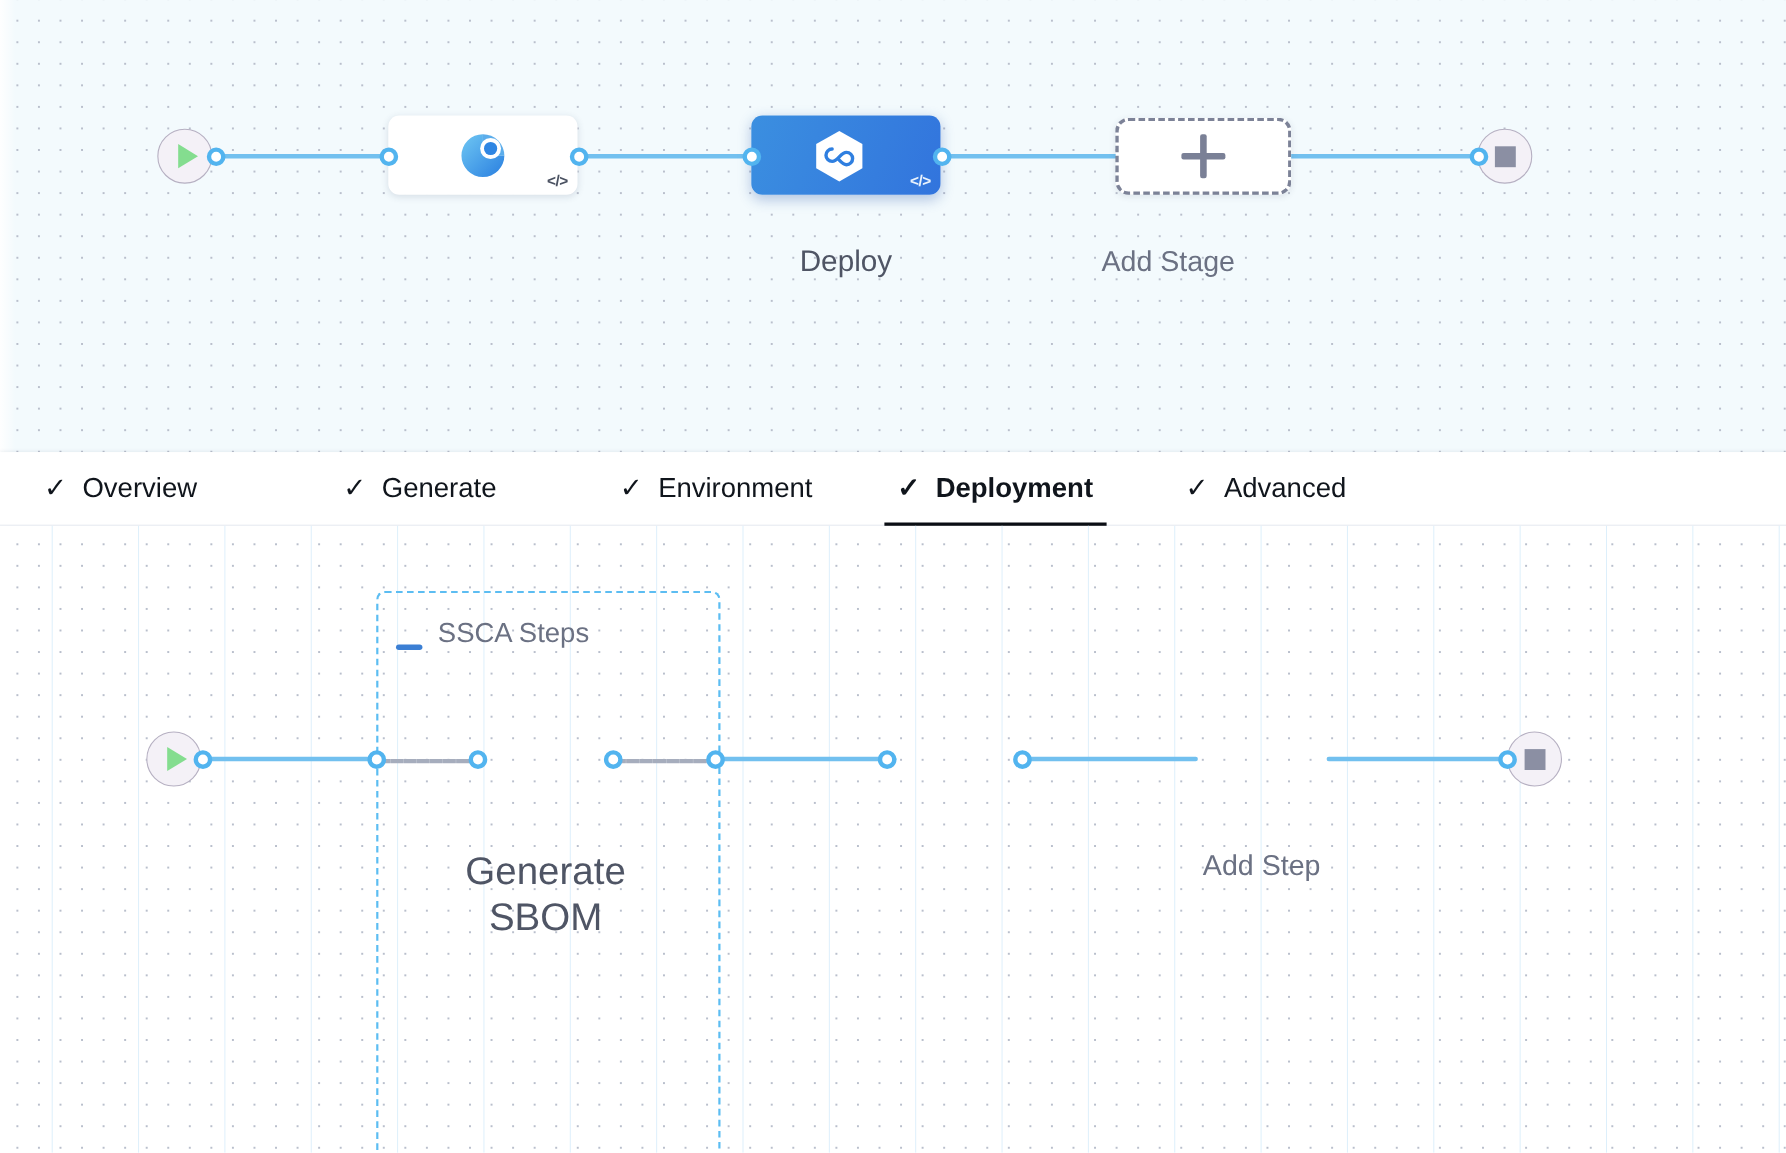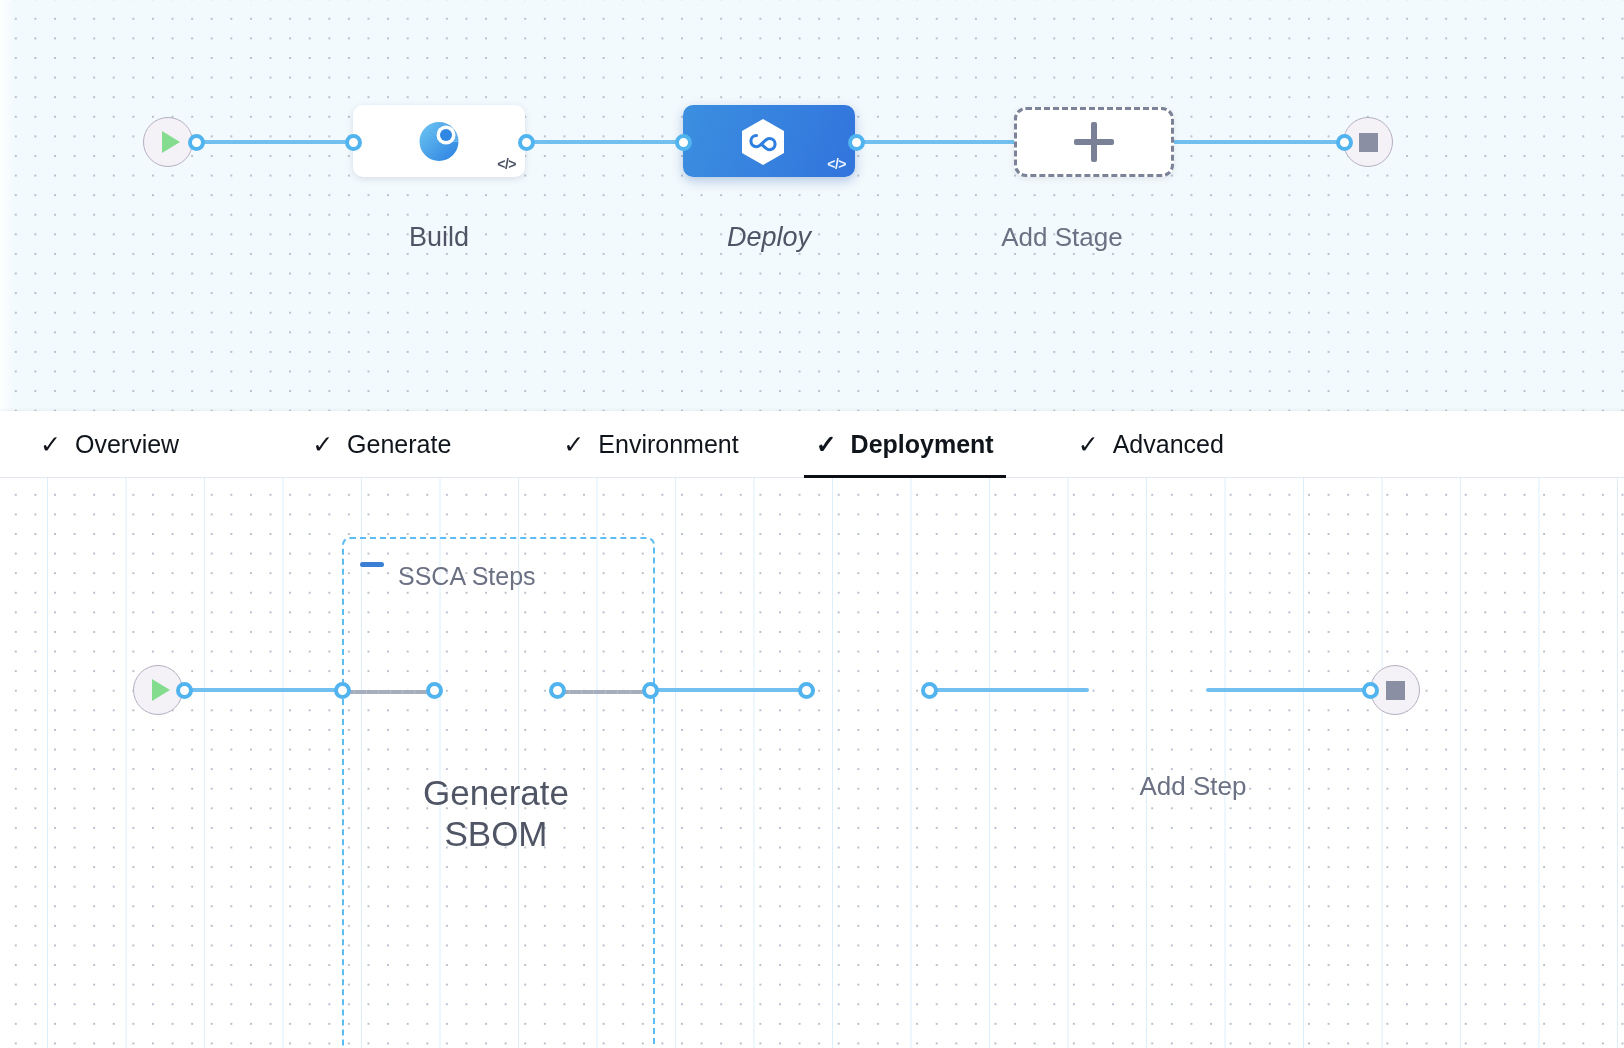--- a/index.html
+++ b/index.html
@@ -154,21 +154,21 @@
   
   #ssca-group {
     position: absolute;
     border: 2.5px dashed #5cbdf2;
     border-radius: 8px;
     box-sizing: border-box;
     z-index: 1;
   }
   #ssca-group-header {
     position: absolute;
-    display: flex; align-items: flex-start; gap: 14px;
+    display: flex; align-items: flex-end; gap: 14px;
     z-index: 3; cursor: pointer;
   }
   .collapse-dash {
     width: 24px; height: 5px; background: #3b7fd4; border-radius: 3px;
   }
   #ssca-group-label { font-size: 25px; color: #6b7183; }
 </style>
 </head>
 <body>
 
@@ -196,32 +196,31 @@
         </defs>
         <path d="M24 3a19.5 19.5 0 1 0 19.5 19.5H24z" fill="url(#ciGrad)"></path>
         <path d="M24 3a19.5 19.5 0 0 1 19.5 19.5H24z" fill="#3f9fe8" opacity="0.85"></path>
         <circle cx="31" cy="16" r="9.5" fill="#ffffff"></circle>
         <circle cx="31" cy="16" r="6" fill="#2f86e3"></circle>
       </svg>
       <span class="code-badge">&lt;/&gt;</span>
     </div>
     <div class="port" style="left:345px; top:134px;"></div>
     <div class="port" style="left:518px; top:134px;"></div>
-    <div class="node-label" style="left:329px; top:222px; width:220px; font-size:27px;">Build</div>
 
     <div class="stage-card selected" style="left:683px; top:105px; width:172px; height:72px;">
       <svg style="position:absolute; left:54px; top:12px;" width="52" height="50" viewBox="0 0 52 50">
         <path d="M26 2 47 14v22L26 48 5 36V14z" fill="#ffffff"></path>
         <path d="M19.5 18.5a5.6 5.6 0 1 0 0 11.2c2.6 0 4.2-1.6 6.5-4.1 2.3-2.5 3.9-4.1 6.5-4.1a5.6 5.6 0 1 1 0 11.2c-2.6 0-4.2-1.6-6.5-4.1" fill="none" stroke="#2f7fe0" stroke-width="3.1" stroke-linecap="round"></path>
       </svg>
       <span class="code-badge on-blue">&lt;/&gt;</span>
     </div>
     <div class="port" style="left:675px; top:134px;"></div>
     <div class="port" style="left:848px; top:134px;"></div>
-    <div class="node-label" style="left:659px; top:222px; width:220px; font-size:27px;font-style:italic;">Deploy</div>
+    <div class="node-label" style="left:659px; top:222px; width:220px; font-size:27px;">Deploy</div>
 
     <div class="add-box" style="left:1014px; top:107px; width:160px; height:70px;">
       <div class="plus"></div>
     </div>
     <div class="node-label" style="left:952px; top:222px; width:220px; font-size:26px; color:#6b7183;">Add Stage</div>
 
     <div class="terminal" style="left:1343px; top:117px;">
       <div class="stop-sq"></div>
     </div>
     <div class="port" style="left:1336px; top:134px;"></div>
@@ -275,21 +274,21 @@
 
     <div class="port" style="left:426px; top:204px;"></div>
     <div class="port" style="left:549px; top:204px;"></div>
     <div class="node-label" style="left:376px; top:294px; width:240px; font-size:35px;">Generate SBOM</div>
 
     <div class="port" style="left:642px; top:204px;"></div>
 
     <div class="port" style="left:798px; top:204px;"></div>
     <div class="port" style="left:921px; top:204px;"></div>
 
-    <div class="node-label" style="left:1083px; top:293px; width:220px; font-size:26px; color:#6b7183;">Add Step</div>
+    <div class="node-label" style="left:1037px; top:293px; width:220px; font-size:26px; color:#6b7183;">Add Step</div>
 
     <div class="terminal" style="left:1370px; top:187px;">
       <div class="stop-sq"></div>
     </div>
     <div class="port" style="left:1362px; top:204px;"></div>
 
     <div class="canvas-edge-l"></div>
   </div>
 
 </div>

